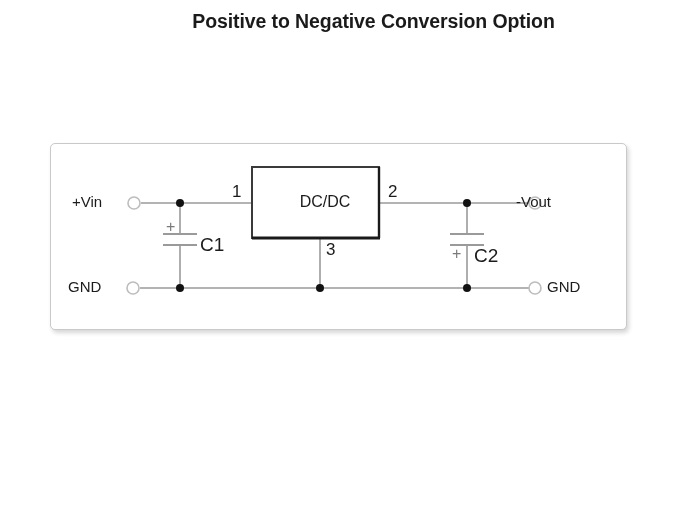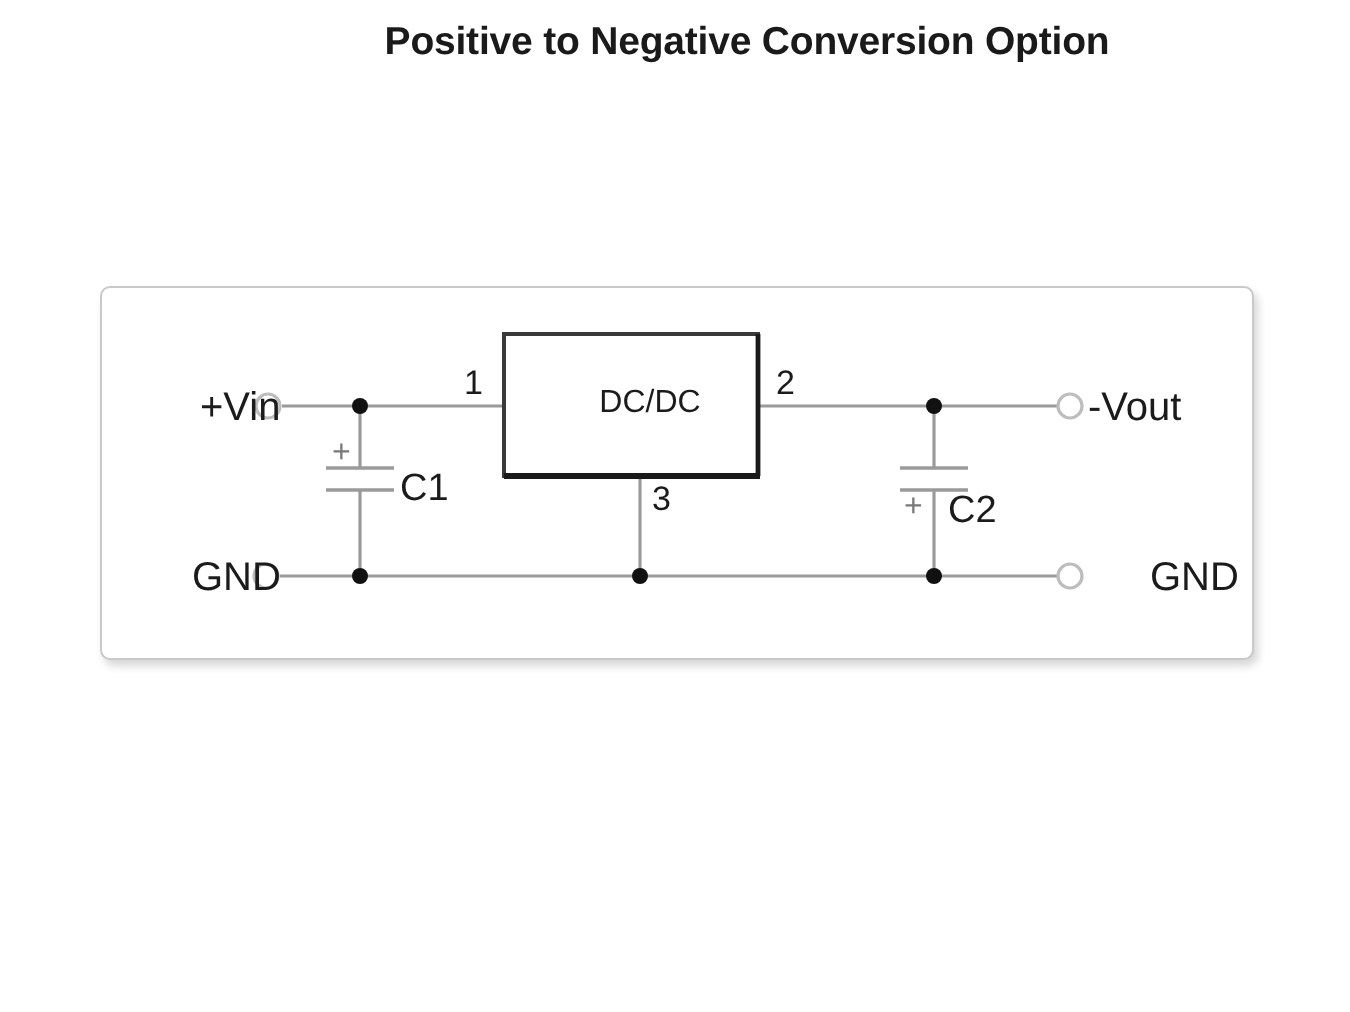--- a/index.html
+++ b/index.html
@@ -57,21 +57,21 @@
     pointer-events: none;
   }
 
   
   .lbl {
     position: absolute;
     font-family: "Liberation Sans", sans-serif;
     color: #1b1b1b;
     white-space: nowrap;
   }
-  .lbl-terminal { font-size: 20px; margin-left: 28px; }
+  .lbl-terminal { font-size: 15px; }
   .lbl-cap      { font-size: 19px; }
   .lbl-pin      { font-size: 17px; }
   .lbl-block    { font-size: 16px; }
   .lbl-plus {
     font-size: 16px;
     color: #7a7a7a;
     font-weight: 400;
   }
 
   #label-vin     { left: 72px;  top: 193px; }

